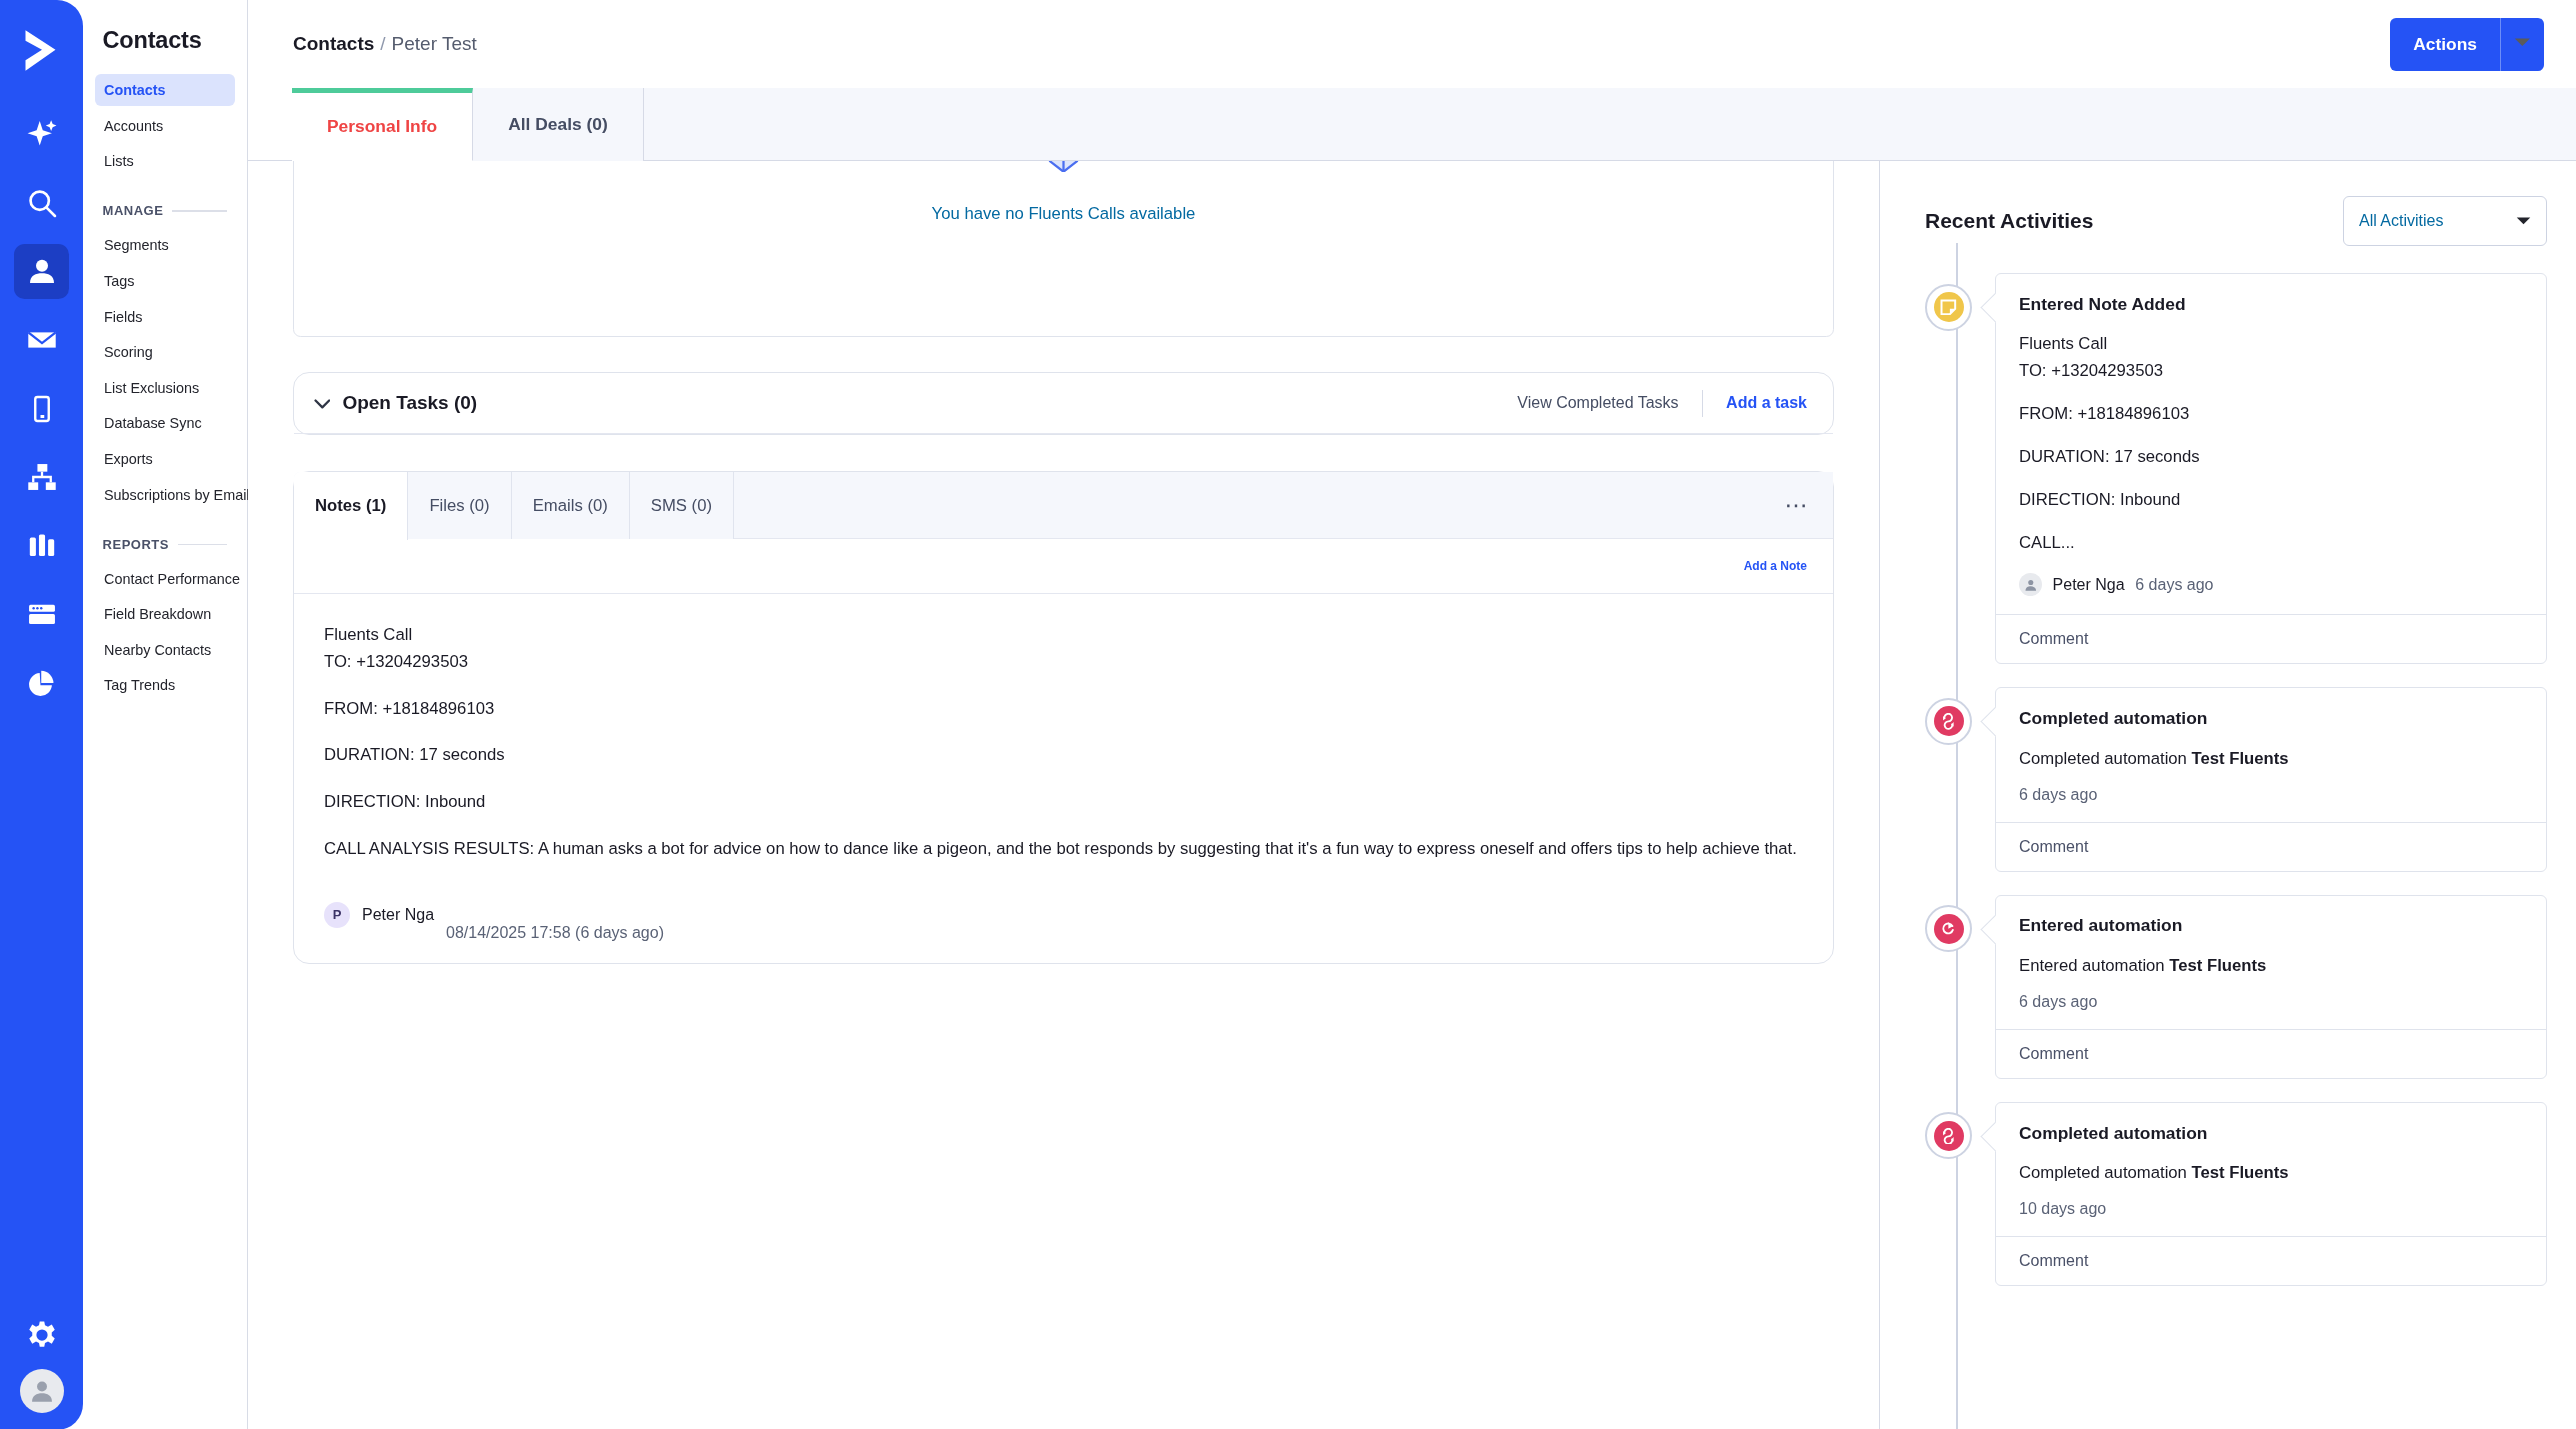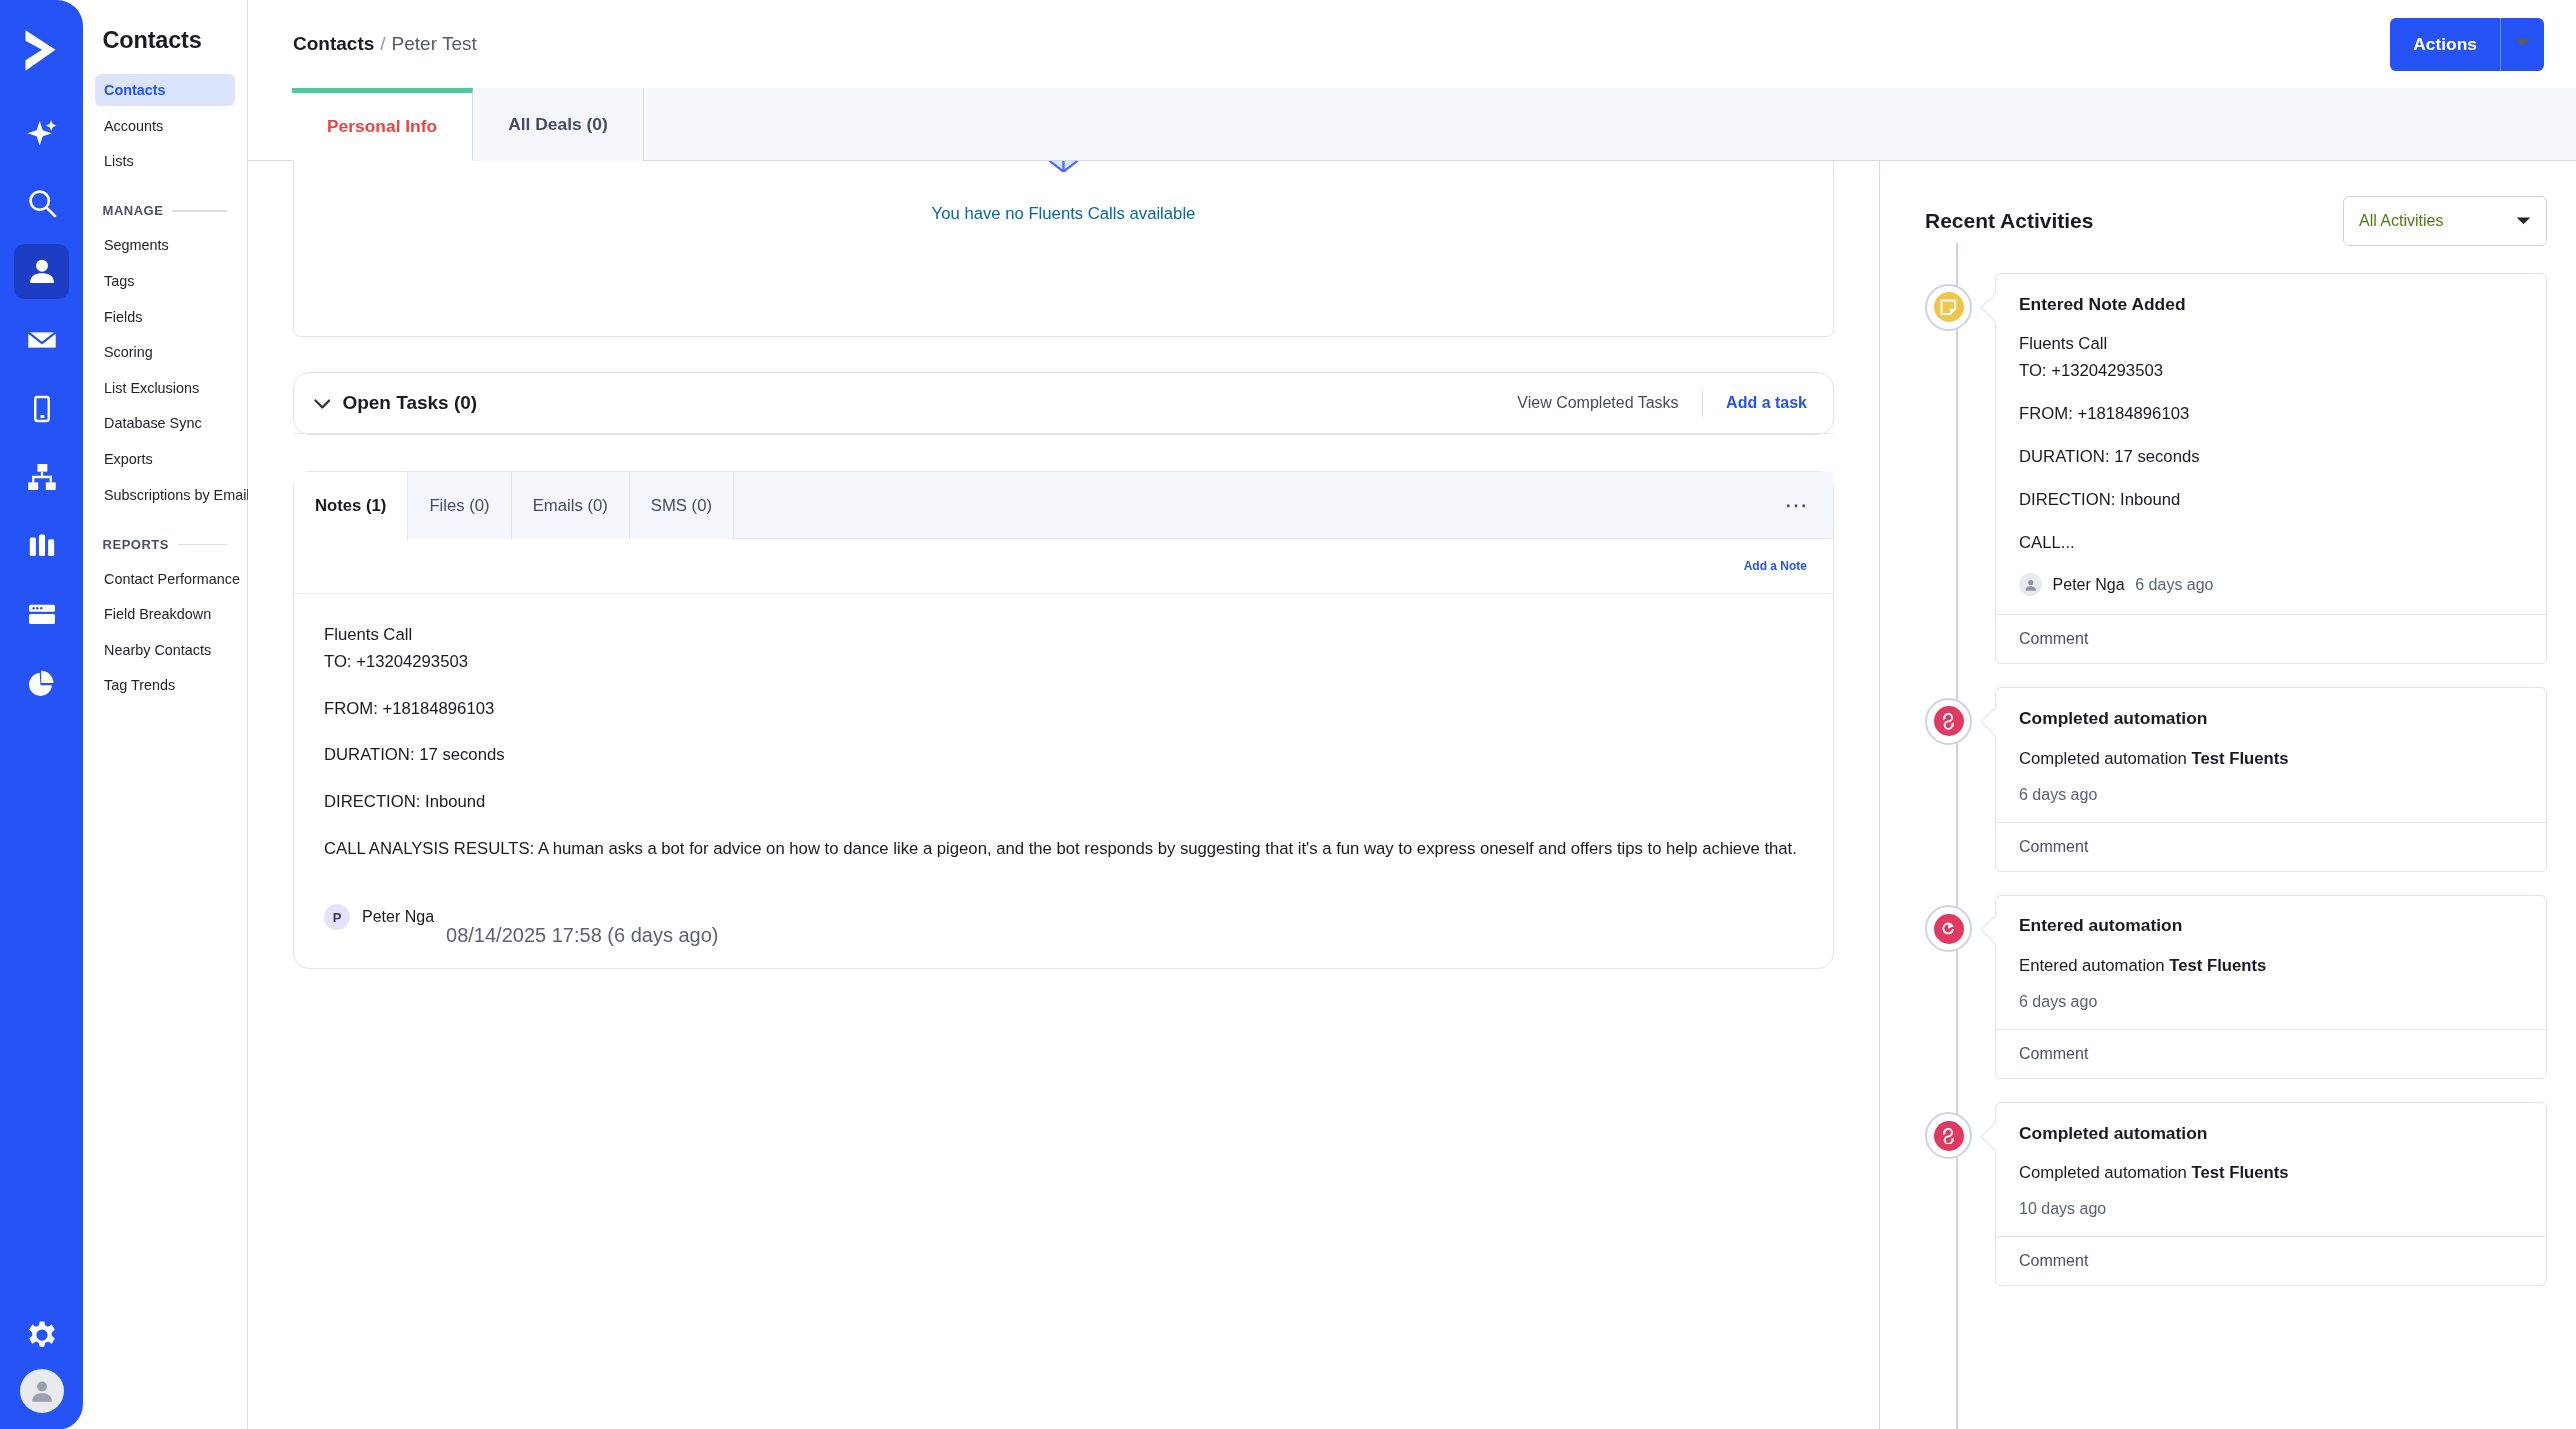--- a/index.html
+++ b/index.html
@@ -134,29 +134,29 @@
   .ntab-fill { flex:1; background:#f5f7fc; display:flex; align-items:center; justify-content:flex-end; padding-right: 24px; }
   .dots { font-size: 23px; color:#454d63; letter-spacing:1.5px; cursor:pointer; line-height: 7.6px; }
   .notes-actionrow { display:flex; justify-content:flex-end; padding: 19.7px 26px; border-bottom: 1.5px solid #e4e7f0; }
   .note-body { padding: 27px 30px 21px 30px; }
   .note-line { font-size: 16.7px; color:#1a1a25; line-height: 1.62; }
   .note-gap { height: 19.7px; }
   .note-meta { display:flex; align-items:center; gap: 12px; margin-top: 26px; }
   .note-avatar { width: 26px; height:26px; border-radius:50%; background:#e7e2fb; color:#3b3266;
     font-size: 13px; font-weight:700; display:flex; align-items:center; justify-content:center; }
   .note-author { font-size: 16px; color:#1a1a25; }
-  .note-date { font-size: 20px; color:#5a6276;margin-top:36px; }
+  .note-date { font-size: 16px; color:#5a6276;margin-top:36px; }
 
   
   .act-head { display:flex; align-items:center; justify-content:space-between; padding: 35px 0 27px 0; }
   .act-title { font-size: 21px; font-weight: 700; color:#1a1a25; }
   .act-select {
     border: 1.5px solid #cdd3e2; border-radius: 6px; height: 50px; width: 204px;
     display:flex; align-items:center; justify-content:space-between; padding: 7px 15px;
-    font-size: 16px; color:#4d7c0f; background:#fff; cursor:pointer;
+    font-size: 16px; color:#0369a1; background:#fff; cursor:pointer;
   }
   .timeline { position: relative; padding-left: 70px; }
   .tl-line { position:absolute; left: 31px; top: -30px; bottom: -303px; width: 2.3px; background:#cdd3e2; }
   .act-item { position: relative; margin-bottom: 23px; }
   .badge {
     position:absolute; left: -70px; top: 10.6px; width: 47px; height: 47px;
     border-radius: 50%; background:#fff; border: 2.3px solid #cdd3e2;
     display:flex; align-items:center; justify-content:center;
   }
   .badge-inner { width: 30px; height: 30px; border-radius: 50%; display:flex; align-items:center; justify-content:center; }

